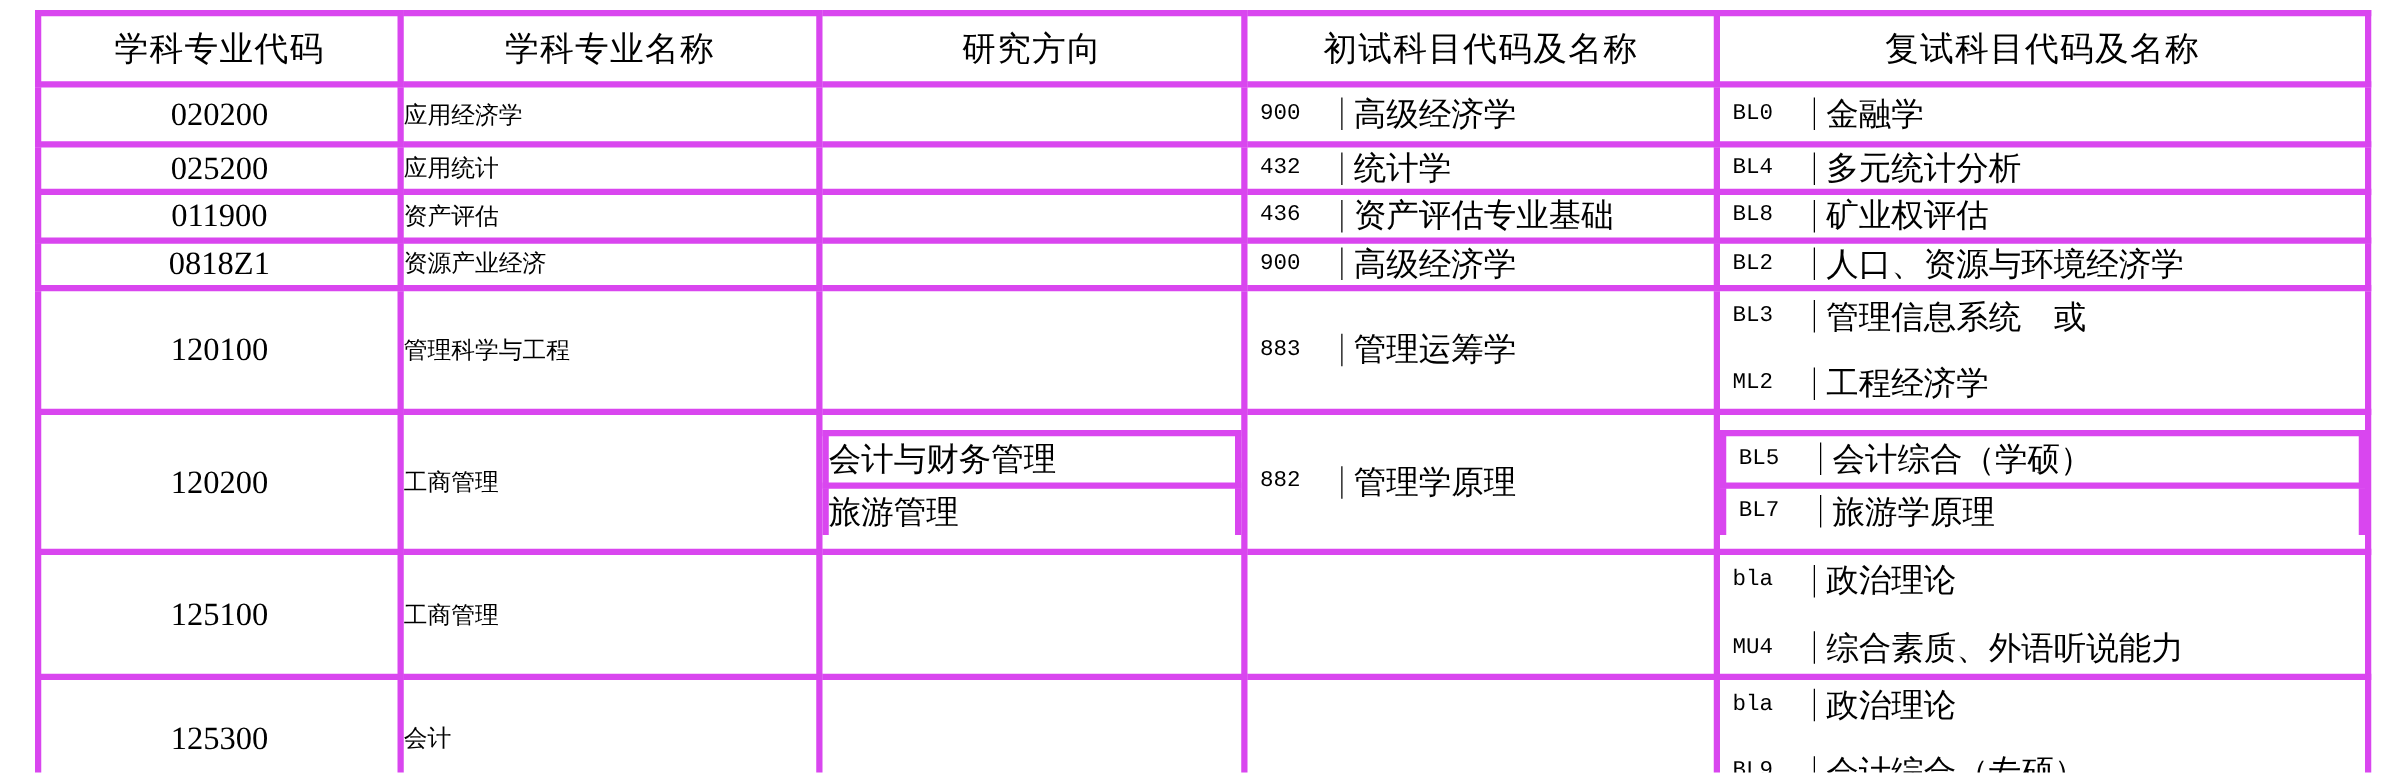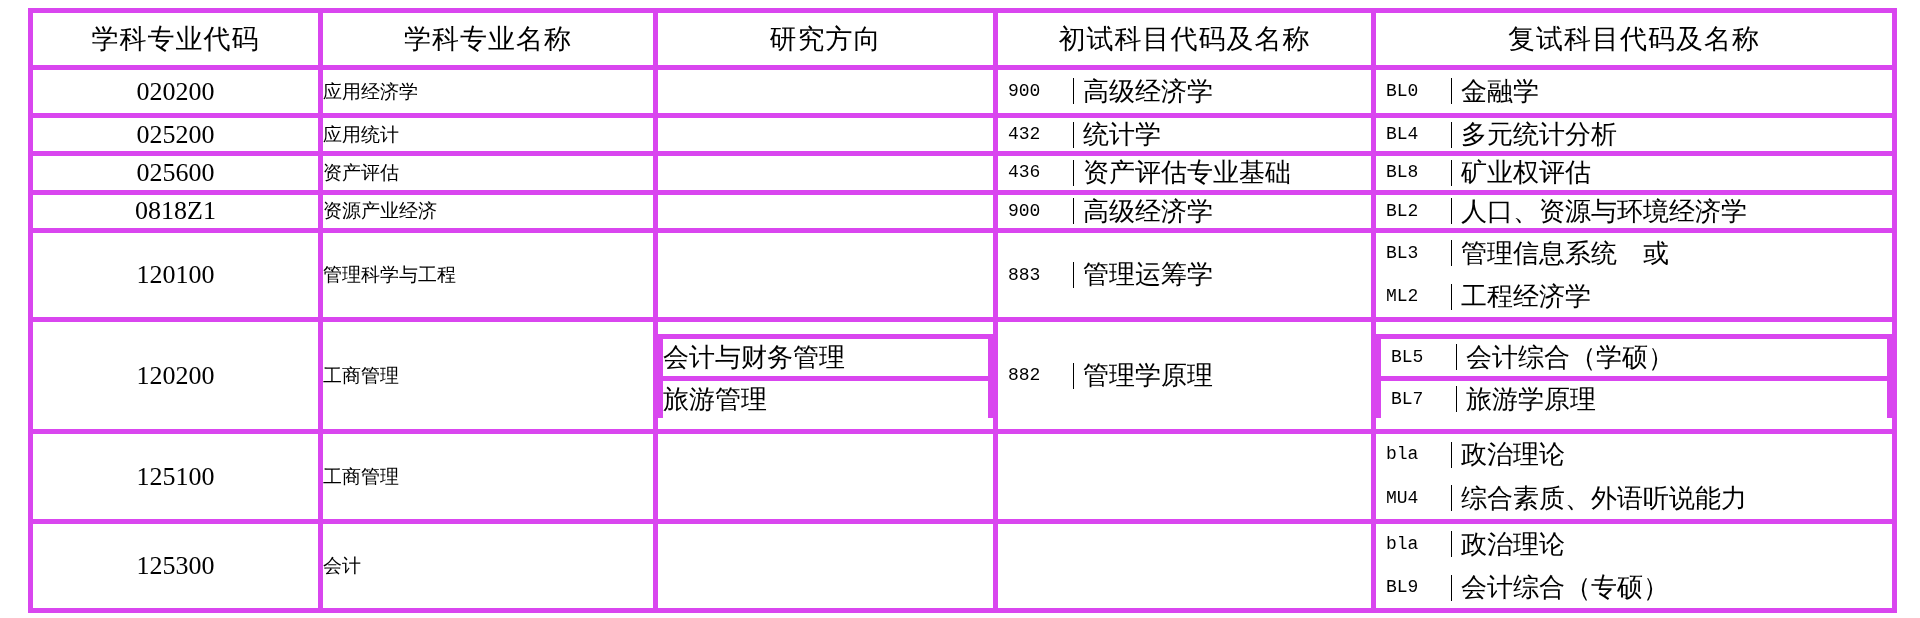--- a/index.html
+++ b/index.html
@@ -76,21 +76,21 @@
     margin: 0 9px 0 7px;
     flex: 0 0 auto;
   }
   .pair .txt {
     white-space: pre;
   }
   .stack {
     display: flex;
     flex-direction: column;
     justify-content: center;
-    gap: 10px;
+    gap: 20px;
     padding: 4px 0;
   }
   .dir-sub {
     border: 0;
     border-collapse: collapse;
     width: 100%;
     table-layout: fixed;
   }
   .dir-sub td {
     border: 0;
@@ -177,21 +177,21 @@
         <td class="nopad">
           <div class="pair">
             <span class="code">BL4</span>
             <span class="bar"></span>
             <span class="txt">多元统计分析</span>
           </div>
         </td>
       </tr>
 
       <tr class="row-h-2">
-        <td class="cell-center">025600</td>
+        <td class="cell-center">011900</td>
         <td class="cell-left">资产评估</td>
         <td class="cell-left"></td>
         <td class="nopad">
           <div class="pair">
             <span class="code">436</span>
             <span class="bar"></span>
             <span class="txt">资产评估专业基础</span>
           </div>
         </td>
         <td class="nopad">

